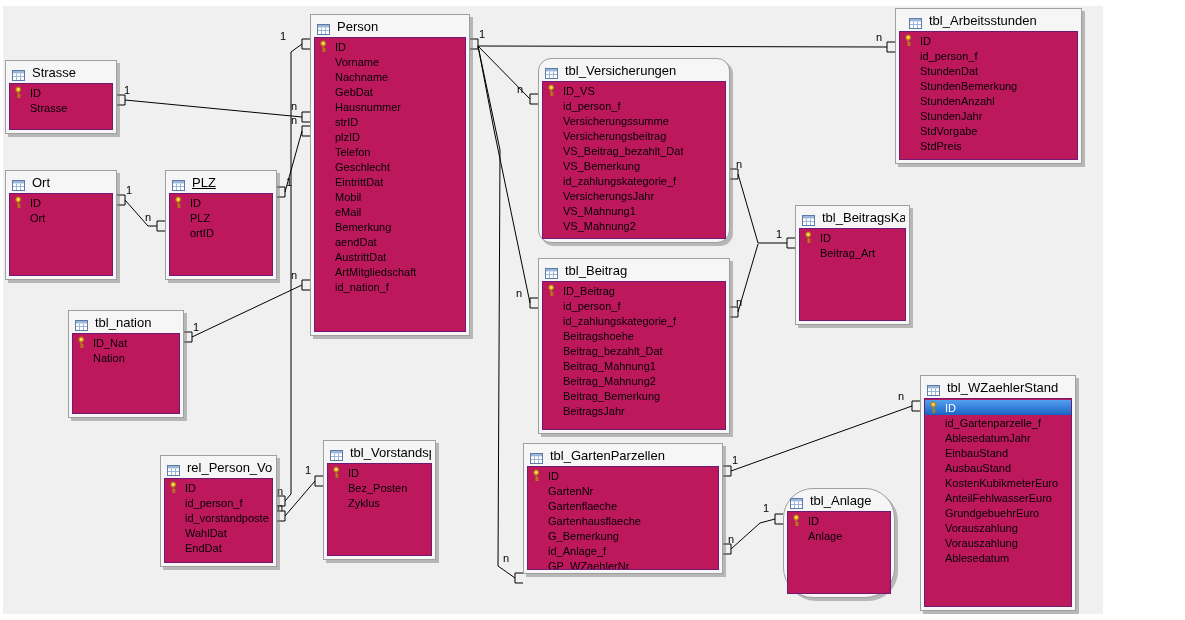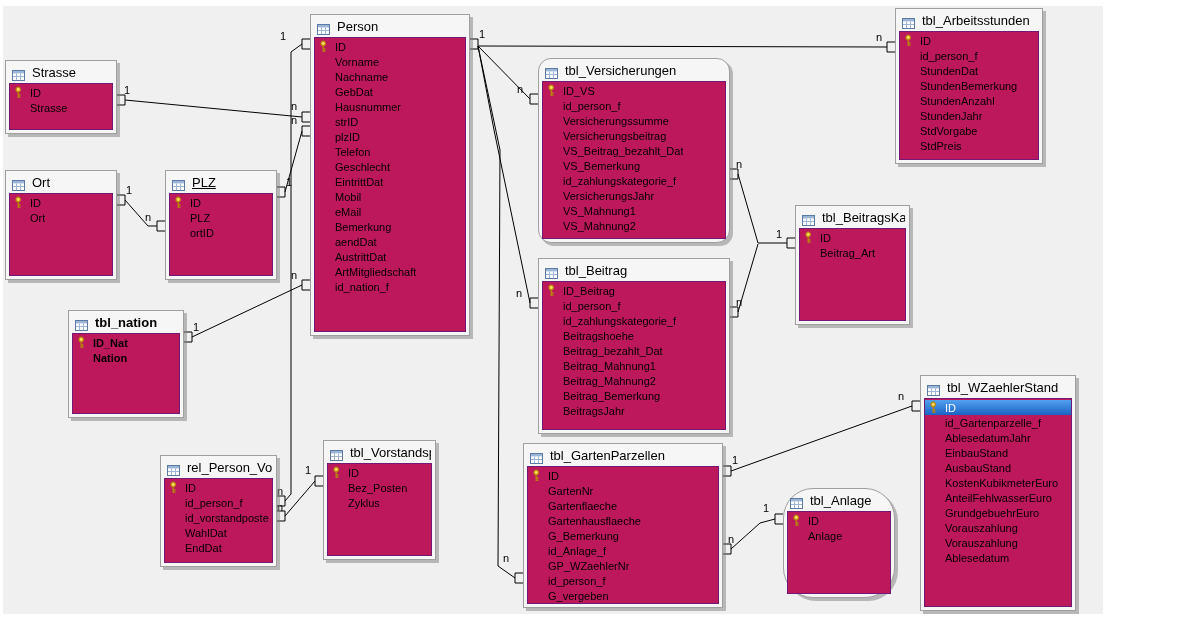--- a/index.html
+++ b/index.html
@@ -248,21 +248,21 @@
         <div class="fld">
           <span class="ksp"></span>
           <span class="fnm">PLZ</span>
         </div>
         <div class="fld">
           <span class="ksp"></span>
           <span class="fnm">ortID</span>
         </div>
       </div>
     </div>
-    <div class="tbl" style="left: 68px; top: 310px; width: 116px; height: 108px; font-weight: bold;">
+    <div class="tbl" style="left: 68px; top: 310px; width: 116px; height: 108px;">
       <div class="tbl-hd">
         <span class="tic"><svg width="13" height="11" viewBox="0 0 13 11">
             <rect x="0.5" y="0.5" width="12" height="10" fill="#ffffff" stroke="#5b7aa6"></rect>
             <rect x="1" y="1" width="11" height="2.4" fill="#9cb6d8"></rect>
             <path d="M4.5 3.5 V10 M8.5 3.5 V10 M1 6.5 H12" stroke="#9cb6d8" stroke-width="1" fill="none"></path>
           </svg></span>
         <span class="tnm">tbl_nation</span>
       </div>
       <div class="tbl-bd">
         <div class="fld">
@@ -439,21 +439,21 @@
         <div class="fld">
           <span class="ksp"></span>
           <span class="fnm">Beitrag_Bemerkung</span>
         </div>
         <div class="fld">
           <span class="ksp"></span>
           <span class="fnm">BeitragsJahr</span>
         </div>
       </div>
     </div>
-    <div class="tbl" style="left: 523px; top: 443px; width: 200px; height: 165px;">
+    <div class="tbl" style="left: 523px; top: 443px; width: 200px; height: 131px;">
       <div class="tbl-hd">
         <span class="tic"><svg width="13" height="11" viewBox="0 0 13 11">
             <rect x="0.5" y="0.5" width="12" height="10" fill="#ffffff" stroke="#5b7aa6"></rect>
             <rect x="1" y="1" width="11" height="2.4" fill="#9cb6d8"></rect>
             <path d="M4.5 3.5 V10 M8.5 3.5 V10 M1 6.5 H12" stroke="#9cb6d8" stroke-width="1" fill="none"></path>
           </svg></span>
         <span class="tnm">tbl_GartenParzellen</span>
       </div>
       <div class="tbl-bd">
         <div class="fld">
@@ -536,21 +536,21 @@
               <path d="M5.2 5.6 V12 M5.2 9 H7.6 M5.2 11.2 H7.6" stroke="#b8860b" stroke-width="1.3" fill="none"></path>
             </svg></span>
           <span class="fnm">ID</span>
         </div>
         <div class="fld">
           <span class="ksp"></span>
           <span class="fnm">Anlage</span>
         </div>
       </div>
     </div>
-    <div class="tbl" style="left: 895px; top: 8px; width: 148px; height: 156px;">
+    <div class="tbl" style="left: 895px; top: 8px; width: 187px; height: 156px; padding-left: 7px;">
       <div class="tbl-hd">
         <span class="tic"><svg width="13" height="11" viewBox="0 0 13 11">
             <rect x="0.5" y="0.5" width="12" height="10" fill="#ffffff" stroke="#5b7aa6"></rect>
             <rect x="1" y="1" width="11" height="2.4" fill="#9cb6d8"></rect>
             <path d="M4.5 3.5 V10 M8.5 3.5 V10 M1 6.5 H12" stroke="#9cb6d8" stroke-width="1" fill="none"></path>
           </svg></span>
         <span class="tnm">tbl_Arbeitsstunden</span>
       </div>
       <div class="tbl-bd">
         <div class="fld">

